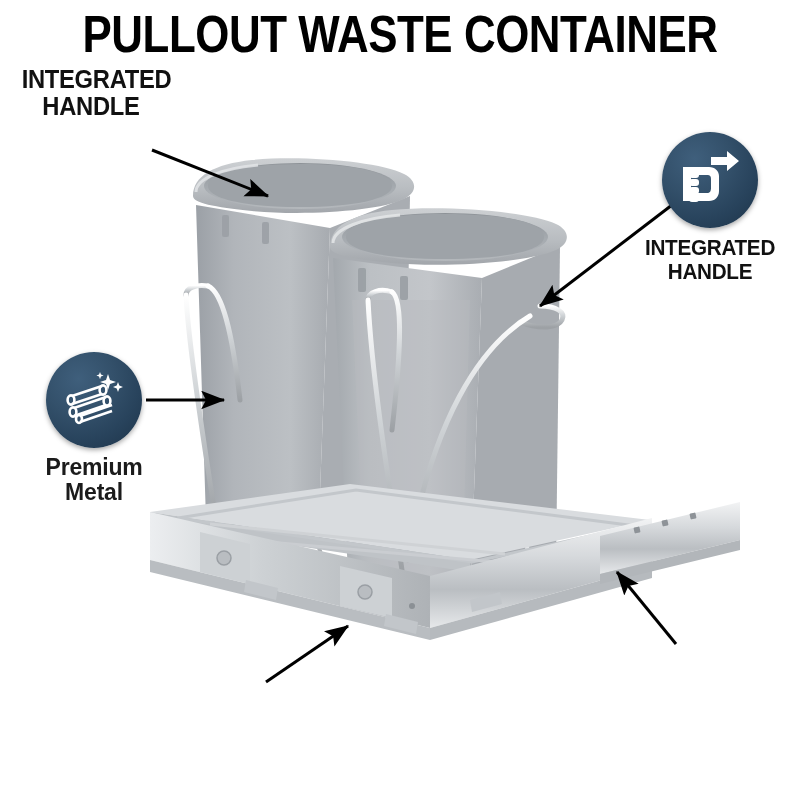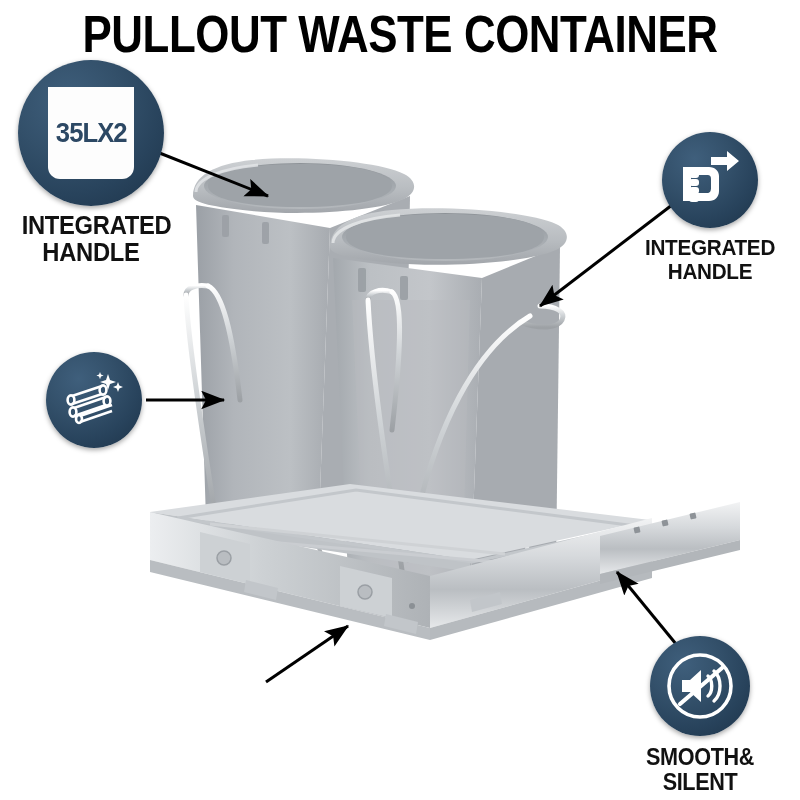--- a/index.html
+++ b/index.html
@@ -293,25 +293,20 @@
     <g stroke="#000000" stroke-width="3" fill="none">
       <line x1="152" y1="150" x2="268" y2="196" marker-end="url(#arrowhead)"></line>
       <line x1="672" y1="205" x2="540" y2="306" marker-end="url(#arrowhead)"></line>
       <line x1="146" y1="400" x2="224" y2="400" marker-end="url(#arrowhead)"></line>
       <line x1="266" y1="682" x2="348" y2="626" marker-end="url(#arrowhead)"></line>
       <line x1="676" y1="644" x2="617" y2="572" marker-end="url(#arrowhead)"></line>
     </g>
   </svg>
 
   <div class="badge" id="badge-capacity">
-    <div class="badge-circle">
-      <div class="bin-glyph">
-        <span>35LX2</span>
-      </div>
-    </div>
     <div class="badge-caption">INTEGRATED
 HANDLE</div>
   </div>
 
   <div class="badge" id="badge-handle">
     <div class="badge-circle">
       <svg class="svg-icon" width="70" height="70" viewBox="0 0 70 70" xmlns="http://www.w3.org/2000/svg">
         <g fill="#ffffff">
 
           <path d="M36,12 L52,12 L52,6 L64,16 L52,26 L52,20 L36,20 Z"></path>
@@ -350,34 +345,19 @@
           <path d="M22,58 L54,47"></path>
           <ellipse cx="21" cy="55" rx="3" ry="4"></ellipse>
         </g>
         <g fill="#ffffff">
           <path d="M50,10 L52,16 L58,18 L52,20 L50,26 L48,20 L42,18 L48,16 Z"></path>
           <path d="M60,18 L61.3,21.6 L65,23 L61.3,24.4 L60,28 L58.7,24.4 L55,23 L58.7,21.6 Z"></path>
           <path d="M42,8 L43,10.6 L45.6,11.6 L43,12.6 L42,15.2 L41,12.6 L38.4,11.6 L41,10.6 Z"></path>
         </g>
       </svg>
     </div>
+    <div class="badge-caption">Premium
+Metal</div>
   </div>
 
 
-  <div class="badge" id="badge-silent">
-    <div class="badge-circle">
-      <svg class="svg-icon" width="84" height="84" viewBox="0 0 84 84" xmlns="http://www.w3.org/2000/svg">
-        <circle cx="42" cy="42" r="31" fill="none" stroke="#ffffff" stroke-width="3.6"></circle>
-        <g fill="#ffffff">
-          <path d="M24,36 L32,36 L43,26 L43,58 L32,48 L24,48 Z"></path>
-        </g>
-        <g fill="none" stroke="#ffffff" stroke-width="3.4" stroke-linecap="round">
-          <path d="M50,32 C55,36 55,48 50,52"></path>
-          <path d="M56,27 C64,34 64,50 56,57"></path>
-        </g>
-        <line x1="22" y1="60" x2="64" y2="24" stroke="#ffffff" stroke-width="4.2" stroke-linecap="round"></line>
-      </svg>
-    </div>
-    <div class="badge-caption">SMOOTH&amp;
-SILENT</div>
-  </div>
 
 </div>
 
 </body></html>

